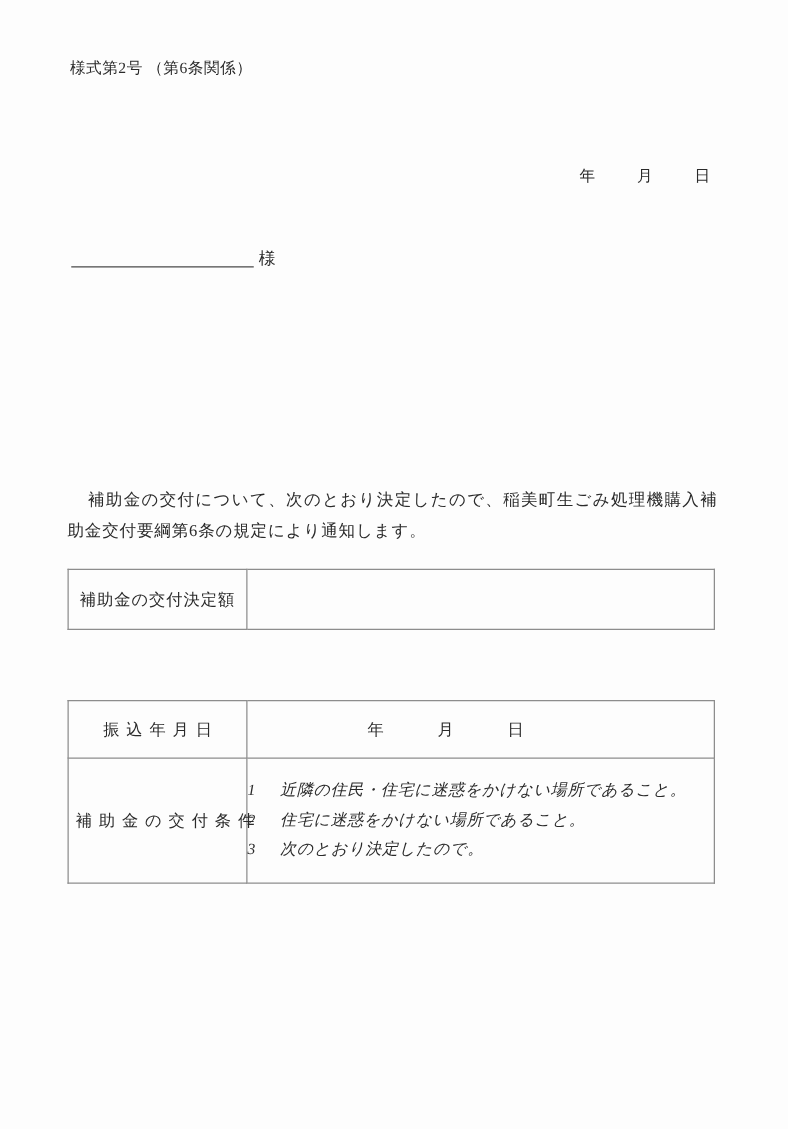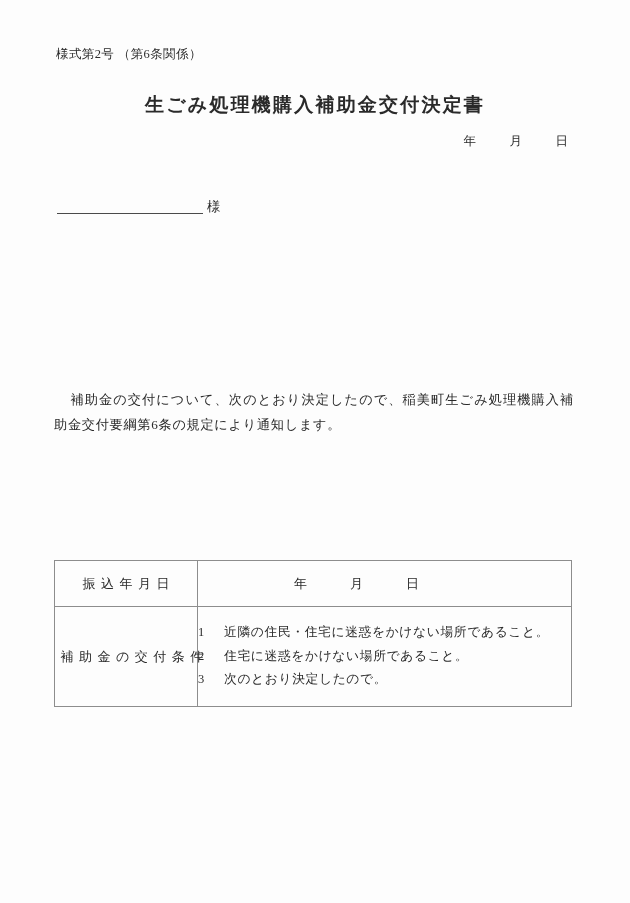--- a/index.html
+++ b/index.html
@@ -168,20 +168,21 @@
   }
   .date-cells .dpart {
     display: inline-block;
     width: 56px;
     text-align: left;
   }
 
   td.conditions {
     padding: 0 0 0 14px;
     vertical-align: middle;
+    font-style: italic;
   }
   ol.cond-list {
     list-style: none;
     margin: 0;
     padding: 0;
   }
   ol.cond-list li {
     font-size: 12.8px;
     line-height: 23.5px;
     letter-spacing: 0.6px;
@@ -193,34 +194,41 @@
     font-size: 12.5px;
   }
 </style>
 </head>
 <body>
 
 <div class="page">
 
   <div class="form-no">様式第2号 （第6条関係）</div>
 
-  <h1 class="doc-title">生ごみ処理機購入補助金交付決定書</h1>
 
   <div class="date-line">
     <span class="dpart">年</span><span class="dpart">月</span><span class="dpart">日</span>
   </div>
 
   <div class="addressee">
     <span class="blank"></span>
     <span class="sama">様</span>
   </div>
 
 
   <p class="body-text"><span class="indent"></span><span>補助金の交付について、次のとおり決定したので、稲美町生ごみ処理機購入補助金交付要綱第6条の規定により通知します。</span></p>
 
+  <table class="doc-table" id="table-amount">
+    <tbody>
+      <tr>
+        <td class="label">補助金の交付決定額</td>
+        <td class="value"></td>
+      </tr>
+    </tbody>
+  </table>
 
   <table class="doc-table" id="table-terms">
     <tbody>
       <tr class="row-date">
         <td class="label">
           <span class="spaced-label">振込年月日</span>
         </td>
         <td>
           <span class="date-cells">
             <span class="dpart">年</span><span class="dpart">月</span><span class="dpart">日</span>

